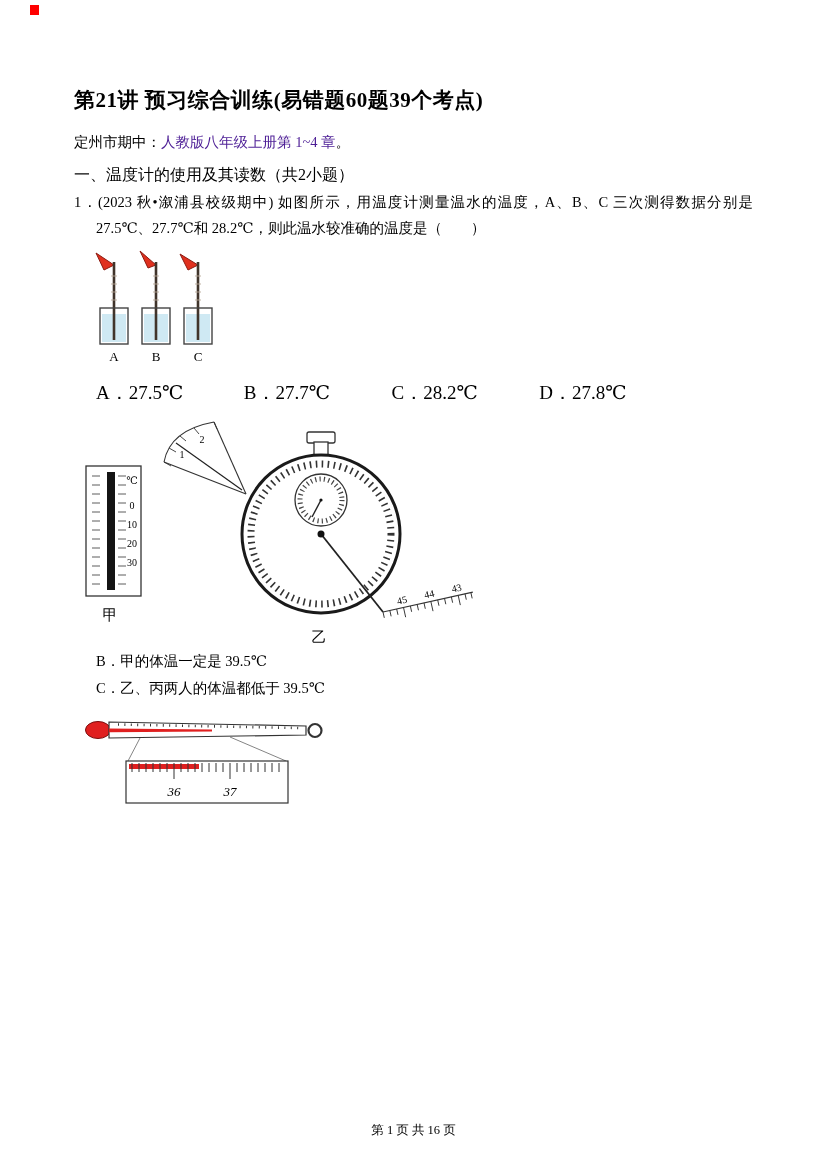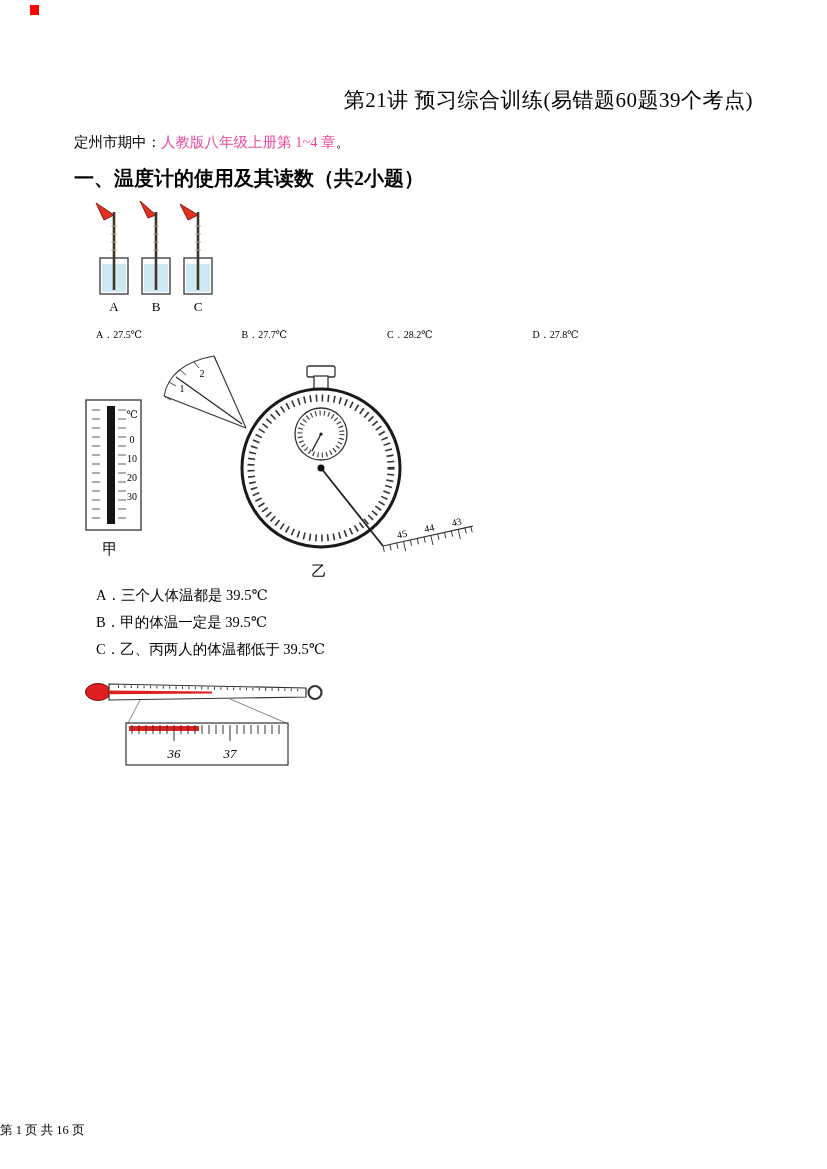--- a/index.html
+++ b/index.html
@@ -5,53 +5,54 @@
   * { margin:0; padding:0; box-sizing:border-box; }
   html,body { background:#ffffff; }
   .page {
     width:827px; height:1169px; position:relative; margin:0 auto;
     background:#ffffff; color:#000;
     font-family:"Liberation Serif","DejaVu Serif",serif;
     overflow:hidden;
   }
   .corner-mark { position:absolute; left:30px; top:5px; width:9px; height:10px; background:#ff0000; }
   .content { padding:86px 74px 0 74px; }
-  .title { font-size:21px; line-height:1.35; text-align:right; font-weight:400; letter-spacing:.5px; }
+  .title { font-size:21px; line-height:1.35; text-align:left; font-weight:700; letter-spacing:.5px; }
   .scope { margin-top:19px; font-size:14.5px; }
-  .red { color:#ec4899; }
-  .section-heading { margin-top:13px; font-size:20px; font-weight:700; }
+  .red { color:#4c1d95; }
+  .section-heading { margin-top:13px; font-size:16px; font-weight:400; }
   .question {
     margin-top:3px; font-size:14.5px; line-height:1.8;
     padding-left:22px; text-indent:-22px; text-align:justify;
   }
-  .options-row { margin:10px 0 0 22px; font-size:10px; line-height:1.8; }
+  .options-row { margin:10px 0 0 22px; font-size:19px; line-height:1.8; }
   .options-row span { display:inline-block; width:143px; }
   .options-row span:last-child { width:auto; }
   .option-line { font-size:14.5px; line-height:1.85; margin-left:22px; }
   .fig { display:block; }
   .fig1 { margin:8px 0 0 14px; }
   .fig2 { margin:4px 0 0 2px; }
   .fig4 { margin:6px 0 0 8px; }
-  .footer { position:absolute; left:0; right:0; bottom:30px; text-align:left; font-size:12.5px; }
+  .footer { position:absolute; left:0; right:0; bottom:30px; text-align:center; font-size:12.5px; }
   svg text { font-family:"Liberation Serif","DejaVu Serif",serif; }
 </style>
 </head>
 <body>
 
 <div class="page">
   <div class="corner-mark"></div>
 
   <div class="content">
 
     <h1 class="title">第21讲 预习综合训练(易错题60题39个考点)</h1>
 
     <p class="scope"><span>定州市期中：</span><span class="red">人教版八年级上册第 1~4 章</span><span>。</span></p>
 
     <h2 class="section-heading">一、温度计的使用及其读数（共2小题）</h2>
 
+    <p class="question">1．(2023 秋•溆浦县校级期中) 如图所示，用温度计测量温水的温度，A、B、C 三次测得数据分别是 27.5℃、27.7℃和 28.2℃，则此温水较准确的温度是（　　）</p>
 
     <svg class="fig fig1" width="160" height="116" viewBox="0 0 160 116">
       <g>
         <polygon points="26,15 8,3 16,20" fill="#e0301e" stroke="#8b1a10" stroke-width="1"></polygon>
         <rect x="14" y="64" width="24" height="28" fill="#cfe9f3"></rect>
         <line x1="26" y1="12" x2="26" y2="90" stroke="#40342b" stroke-width="2.6"></line>
         <path d="M23 26H29M23 34H29M23 42H29M23 50H29" stroke="#b9a998" stroke-width="0.9" fill="none"></path>
         <rect x="12" y="58" width="28" height="36" fill="none" stroke="#444" stroke-width="1.4"></rect>
         <text x="26" y="111" text-anchor="middle" font-size="13">A</text>
       </g>
@@ -125,21 +126,20 @@
         <text x="21" y="-4" text-anchor="middle" font-size="10">45</text>
         <text x="49" y="-4" text-anchor="middle" font-size="10">44</text>
         <text x="77" y="-4" text-anchor="middle" font-size="10">43</text>
       </g>
 
       <text x="243" y="228" text-anchor="middle" font-size="15">乙</text>
     </svg>
 
 
 
-    <div class="option-line">A．三个人体温都是 39.5℃</div>
     <div class="option-line">B．甲的体温一定是 39.5℃</div>
     <div class="option-line">C．乙、丙两人的体温都低于 39.5℃</div>
 
 
     <svg class="fig fig4" width="270" height="104" viewBox="0 0 270 104">
       <g>
         <ellipse cx="16" cy="23" rx="12.5" ry="8.5" fill="#e02020" stroke="#7a0c0c" stroke-width="1"></ellipse>
         <path d="M27 15L224 19L224 28L27 31Z" fill="#fff" stroke="#333" stroke-width="1.2"></path>
         <path d="M27 21.5L130 22.5L130 24.6L27 25.2Z" fill="#e02020"></path>
         <line x1="36" y1="17.5" x2="218" y2="21" stroke="#333" stroke-width="2.6" stroke-dasharray="1 5.4"></line>

